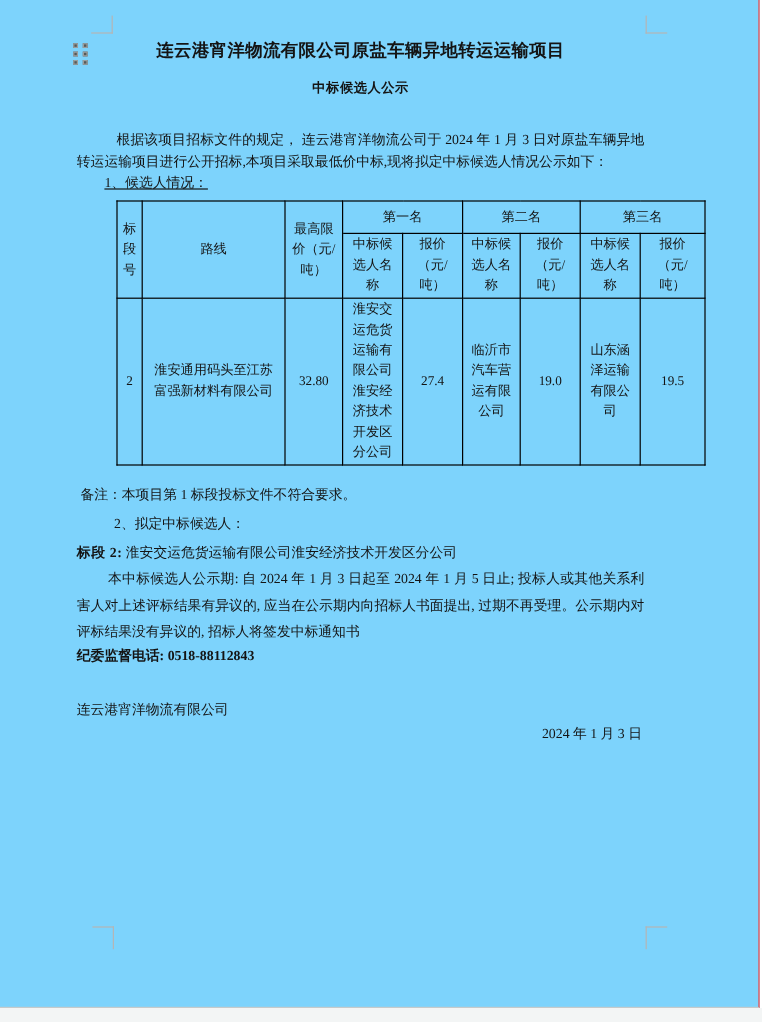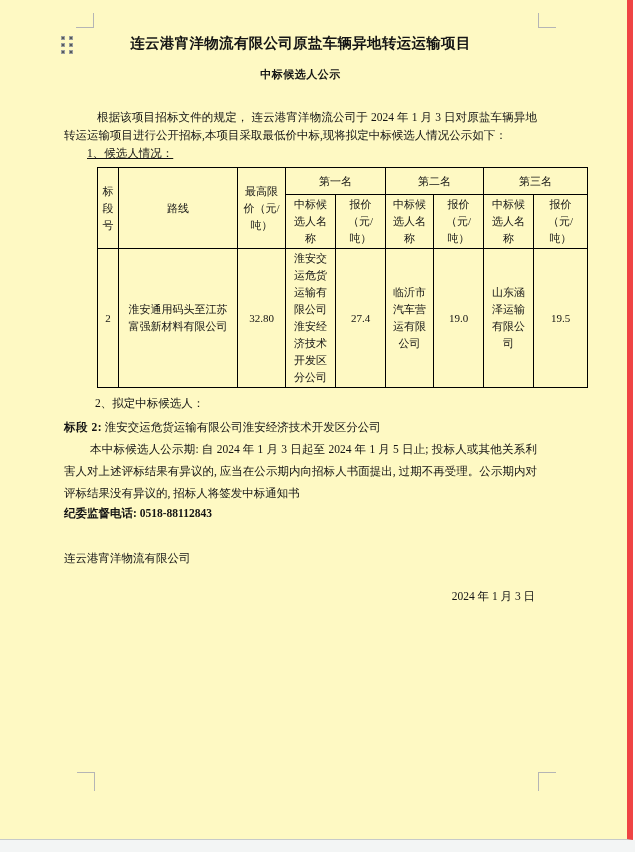--- a/index.html
+++ b/index.html
@@ -7,22 +7,22 @@
   body {
     position: relative;
     background: #ffffff;
     font-family: "Liberation Serif", "DejaVu Serif", serif;
     color: #141414;
     overflow: hidden;
   }
   .page {
     position: absolute; left: 0; top: 0;
     width: 633px; height: 840px;
-    background: #fef9c3;
-    border-right: 6px solid #ef4444;
+    background: #7dd3fc;
+    border-right: 1px solid #ef4444;
     border-bottom: 1px solid #c6caca;
     overflow: hidden;
   }
   .app-bottom-strip {
     position: absolute; left: 0; top: 840px;
     width: 635px; height: 12px;
     background: #f3f5f5;
   }
   
   .mark { position: absolute; }
@@ -77,21 +77,21 @@
   .bid-table tr.hrow-2 { height: 51px; }
   .bid-table tr.body-row { height: 134px; }
 
   .note   { margin-top: 16px; text-indent: 3px; }
   .list-2 { margin-top: 6px; text-indent: 31px; }
   .winner { margin-top: 6px; }
   .winner b { letter-spacing: 0.5px; }
   .publicity { margin-top: 2px; line-height: 22px; text-indent: 26px; }
   .phone { font-weight: bold; line-height: 18px; }
   .signature { margin-top: 27px; font-size: 11.5px; line-height: 18px; }
-  .sign-date { margin-top: 20px; text-align: right; font-size: 11.5px; line-height: 18px; padding-right: 2px; }
+  .sign-date { margin-top: 2px; text-align: right; font-size: 11.5px; line-height: 18px; padding-right: 2px; }
 </style>
 </head>
 <body>
 
 <div class="page">
 
   <div class="mark mark-tl"></div>
   <div class="mark mark-tr"></div>
   <div class="mark mark-bl"></div>
   <div class="mark mark-br"></div>
@@ -149,20 +149,21 @@
         <td>淮安交运危货运输有限公司淮安经济技术开发区分公司</td>
         <td>27.4</td>
         <td>临沂市汽车营运有限公司</td>
         <td>19.0</td>
         <td>山东涵泽运输有限公司</td>
         <td>19.5</td>
       </tr>
     </tbody>
       </table>
 
+    <p class="para note">备注：本项目第 1 标段投标文件不符合要求。</p>
     <p class="para list-2">2、拟定中标候选人：</p>
 
     <p class="para winner">
       <b>标段 2:</b>
       <span>淮安交运危货运输有限公司淮安经济技术开发区分公司</span>
     </p>
 
     <p class="para publicity">本中标候选人公示期: 自 2024 年 1 月 3 日起至 2024 年 1 月 5 日止; 投标人或其他关系利害人对上述评标结果有异议的, 应当在公示期内向招标人书面提出, 过期不再受理。公示期内对评标结果没有异议的, 招标人将签发中标通知书</p>
 
     <p class="para phone">纪委监督电话: 0518-88112843</p>

